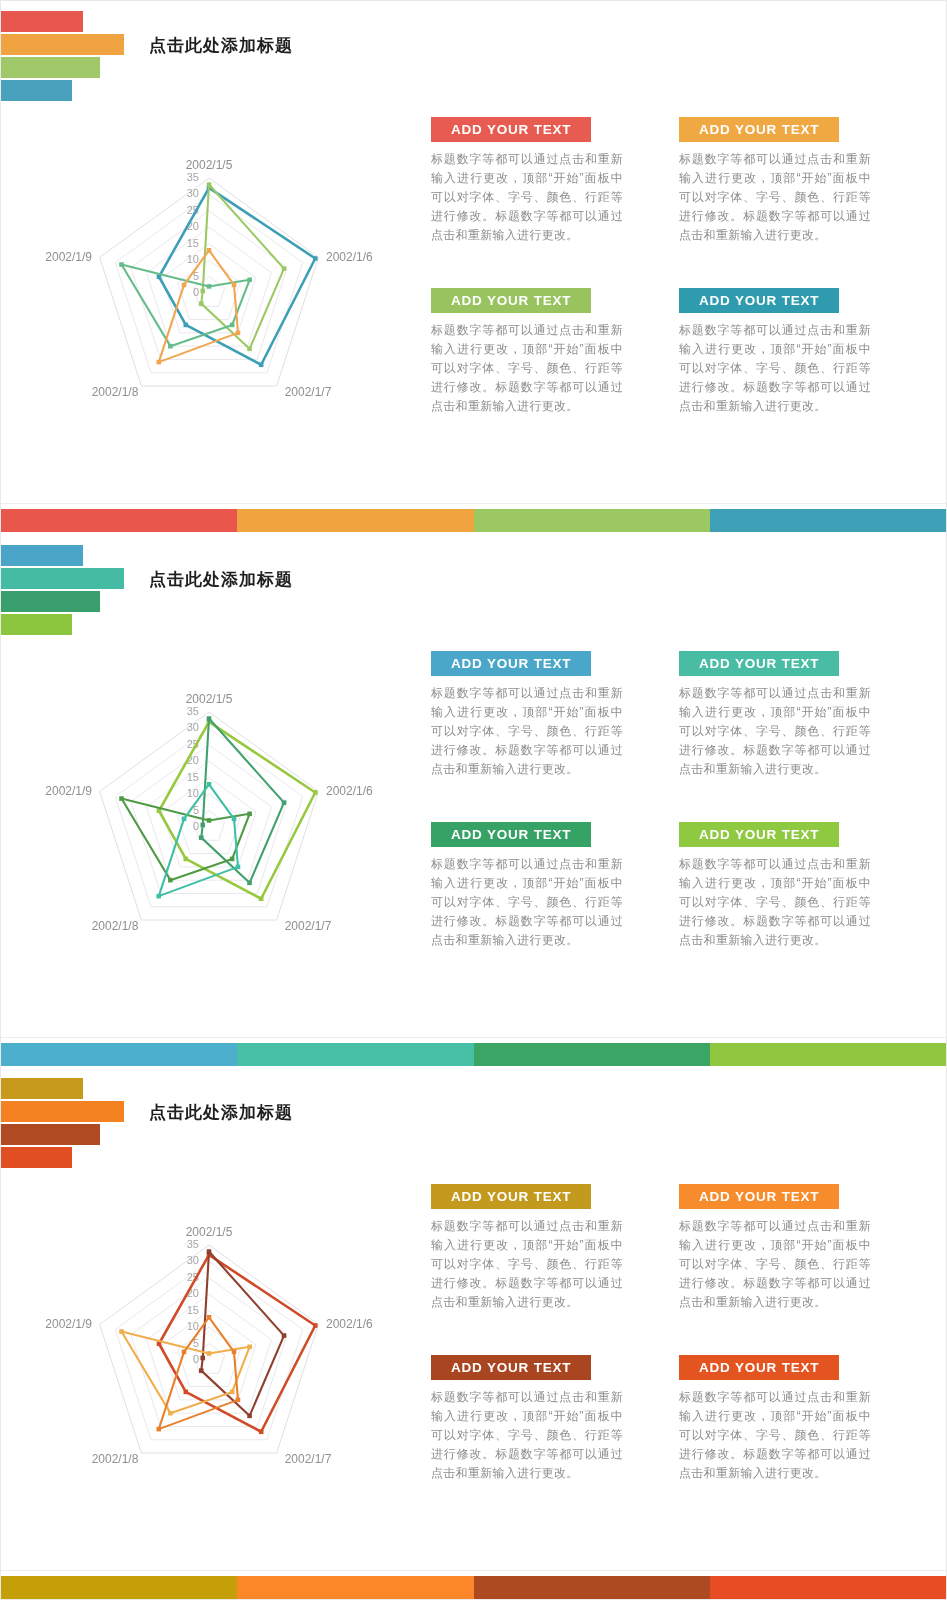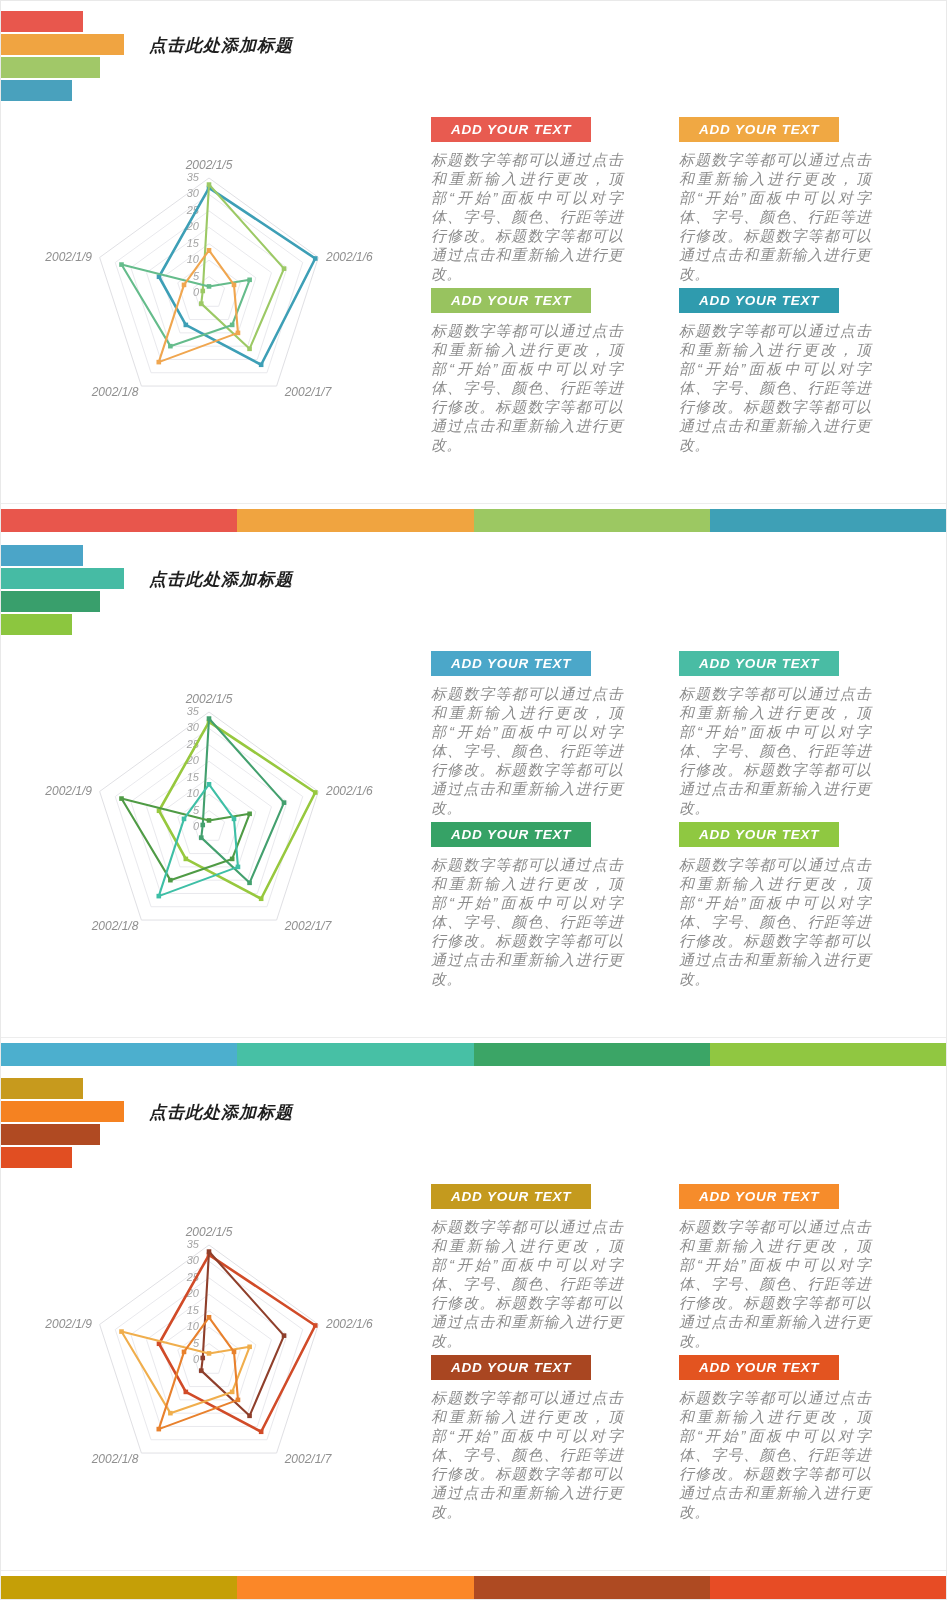--- a/index.html
+++ b/index.html
@@ -1,25 +1,25 @@
 <!DOCTYPE html>
 <html><head>
 <meta charset="utf-8">
 <style>
   html,body { margin:0; padding:0; background:#fff; }
   body { font-family:"Liberation Sans","DejaVu Sans",sans-serif; }
-  .page { position:relative; width:945px; height:1598px; border:1px solid #E9E9E9; background:#fff; overflow:hidden;font-style:italic; }
+  .page { position:relative; width:945px; height:1598px; border:1px solid #E9E9E9; background:#fff; overflow:hidden; }
   .slide { position:absolute; left:0; width:100%; height:533px; background:#fff; }
   .corner-bar { position:absolute; left:0; height:21px; }
   .slide-title { position:absolute; left:148px; top:33px; margin:0; font-size:17px; font-weight:bold; color:#1F1F1F; letter-spacing:1px; }
   .radar { position:absolute; left:0; top:78px; }
   .radar text { font-family:"Liberation Sans","DejaVu Sans",sans-serif; }
   .text-box { position:absolute; width:192px; }
   .box-heading { display:inline-block; color:#FFFFFF; font-weight:bold; font-size:13.5px; letter-spacing:0.8px; padding:5px 20px; white-space:nowrap; }
-  .box-body { margin-top:8px; font-size:15px; line-height:19px; color:#8C8C8C; text-align:justify; letter-spacing:0.3px; }
+  .box-body { margin-top:8px; font-size:12px; line-height:19px; color:#8C8C8C; text-align:justify; letter-spacing:0.3px; }
   .hairline { position:absolute; left:0; right:0; top:502px; height:1px; background:#EDEDED; }
   .strip { position:absolute; left:0; right:0; top:508px; height:23px; display:flex; }
   .strip-seg { flex:1 1 0; height:100%; }
 </style>
 </head>
 <body>
 
 <div class="page">
     <section class="slide" style="top: 0px;">
     <div>

